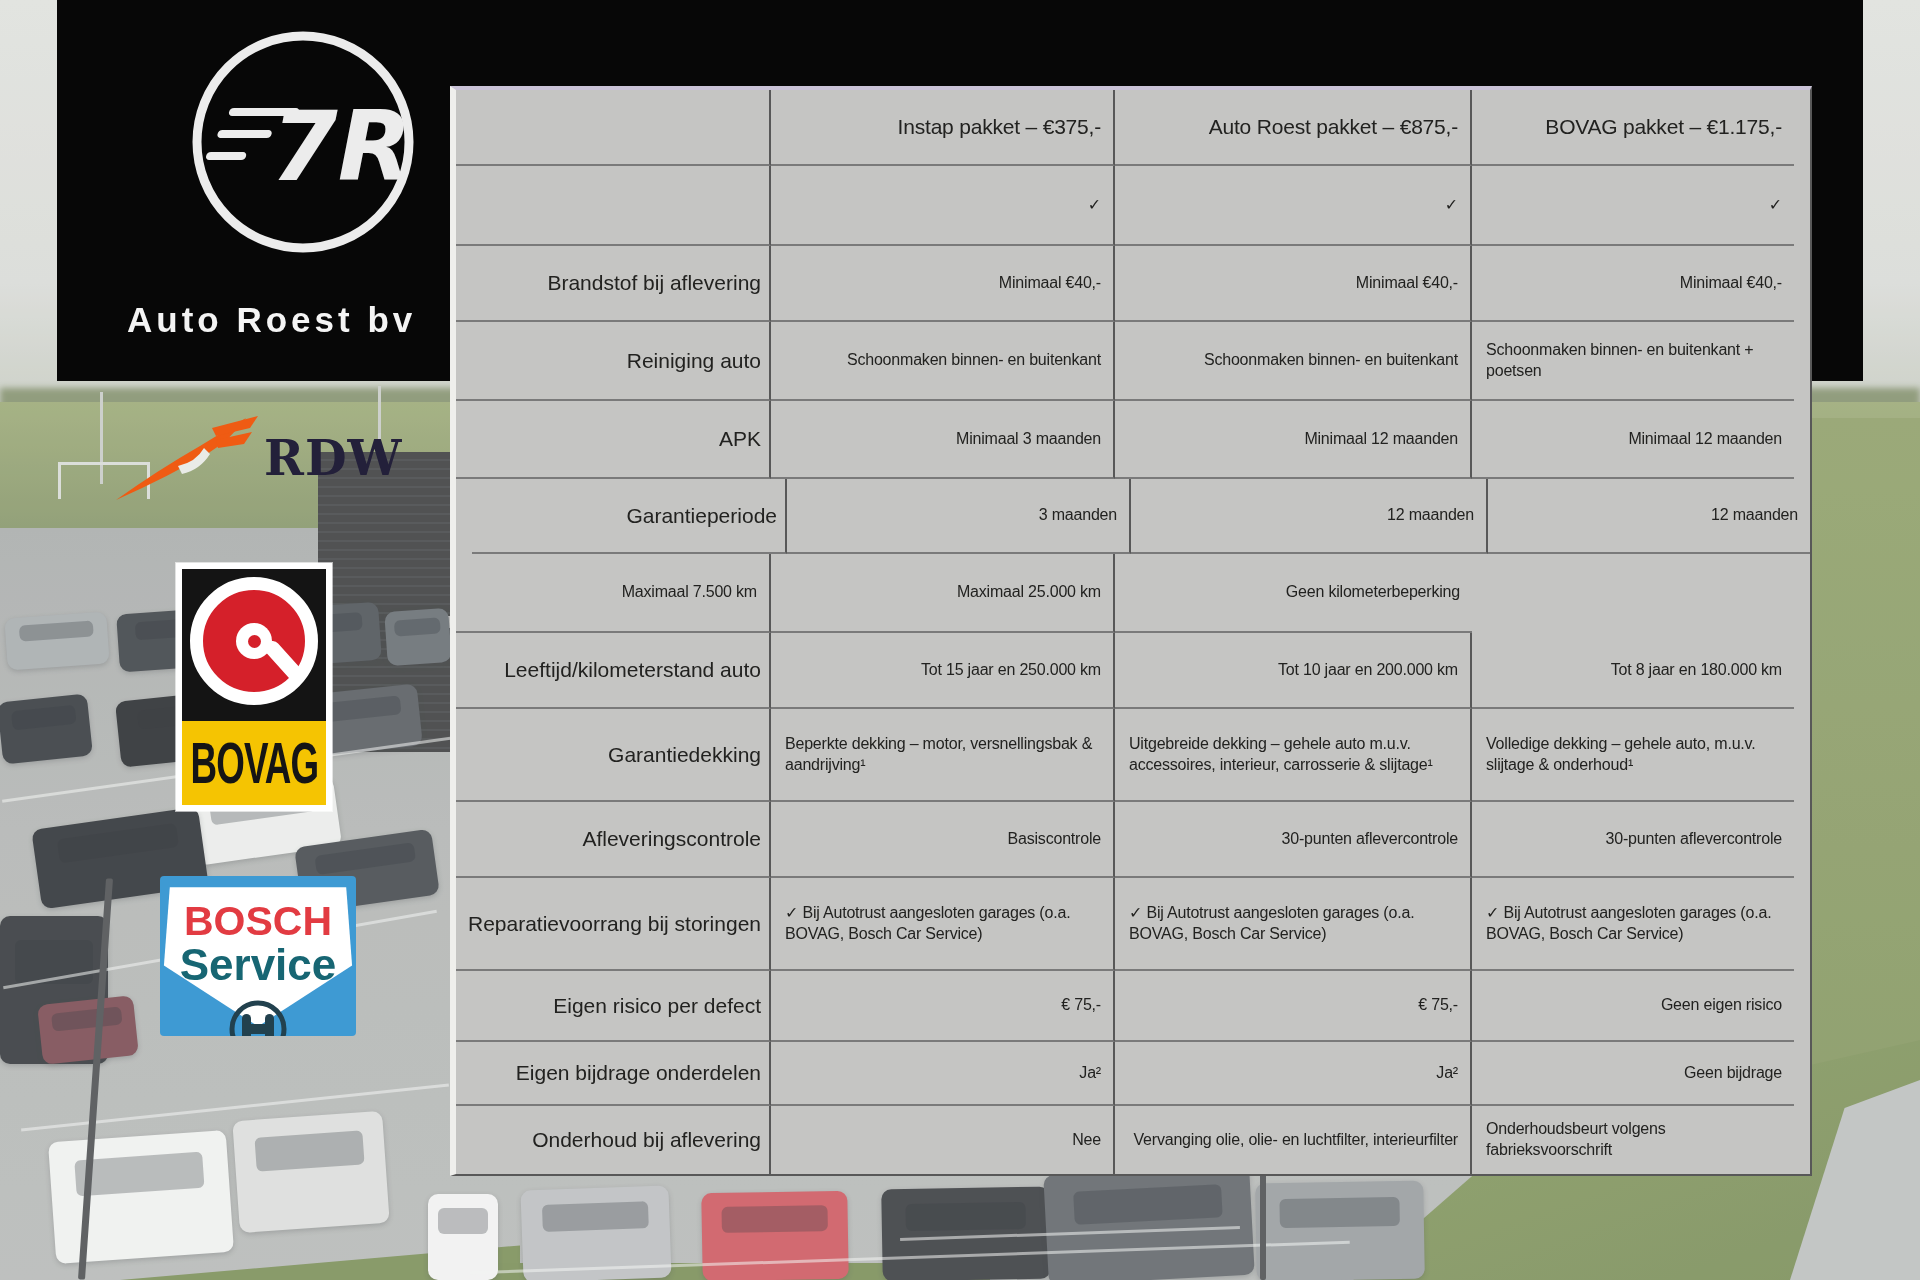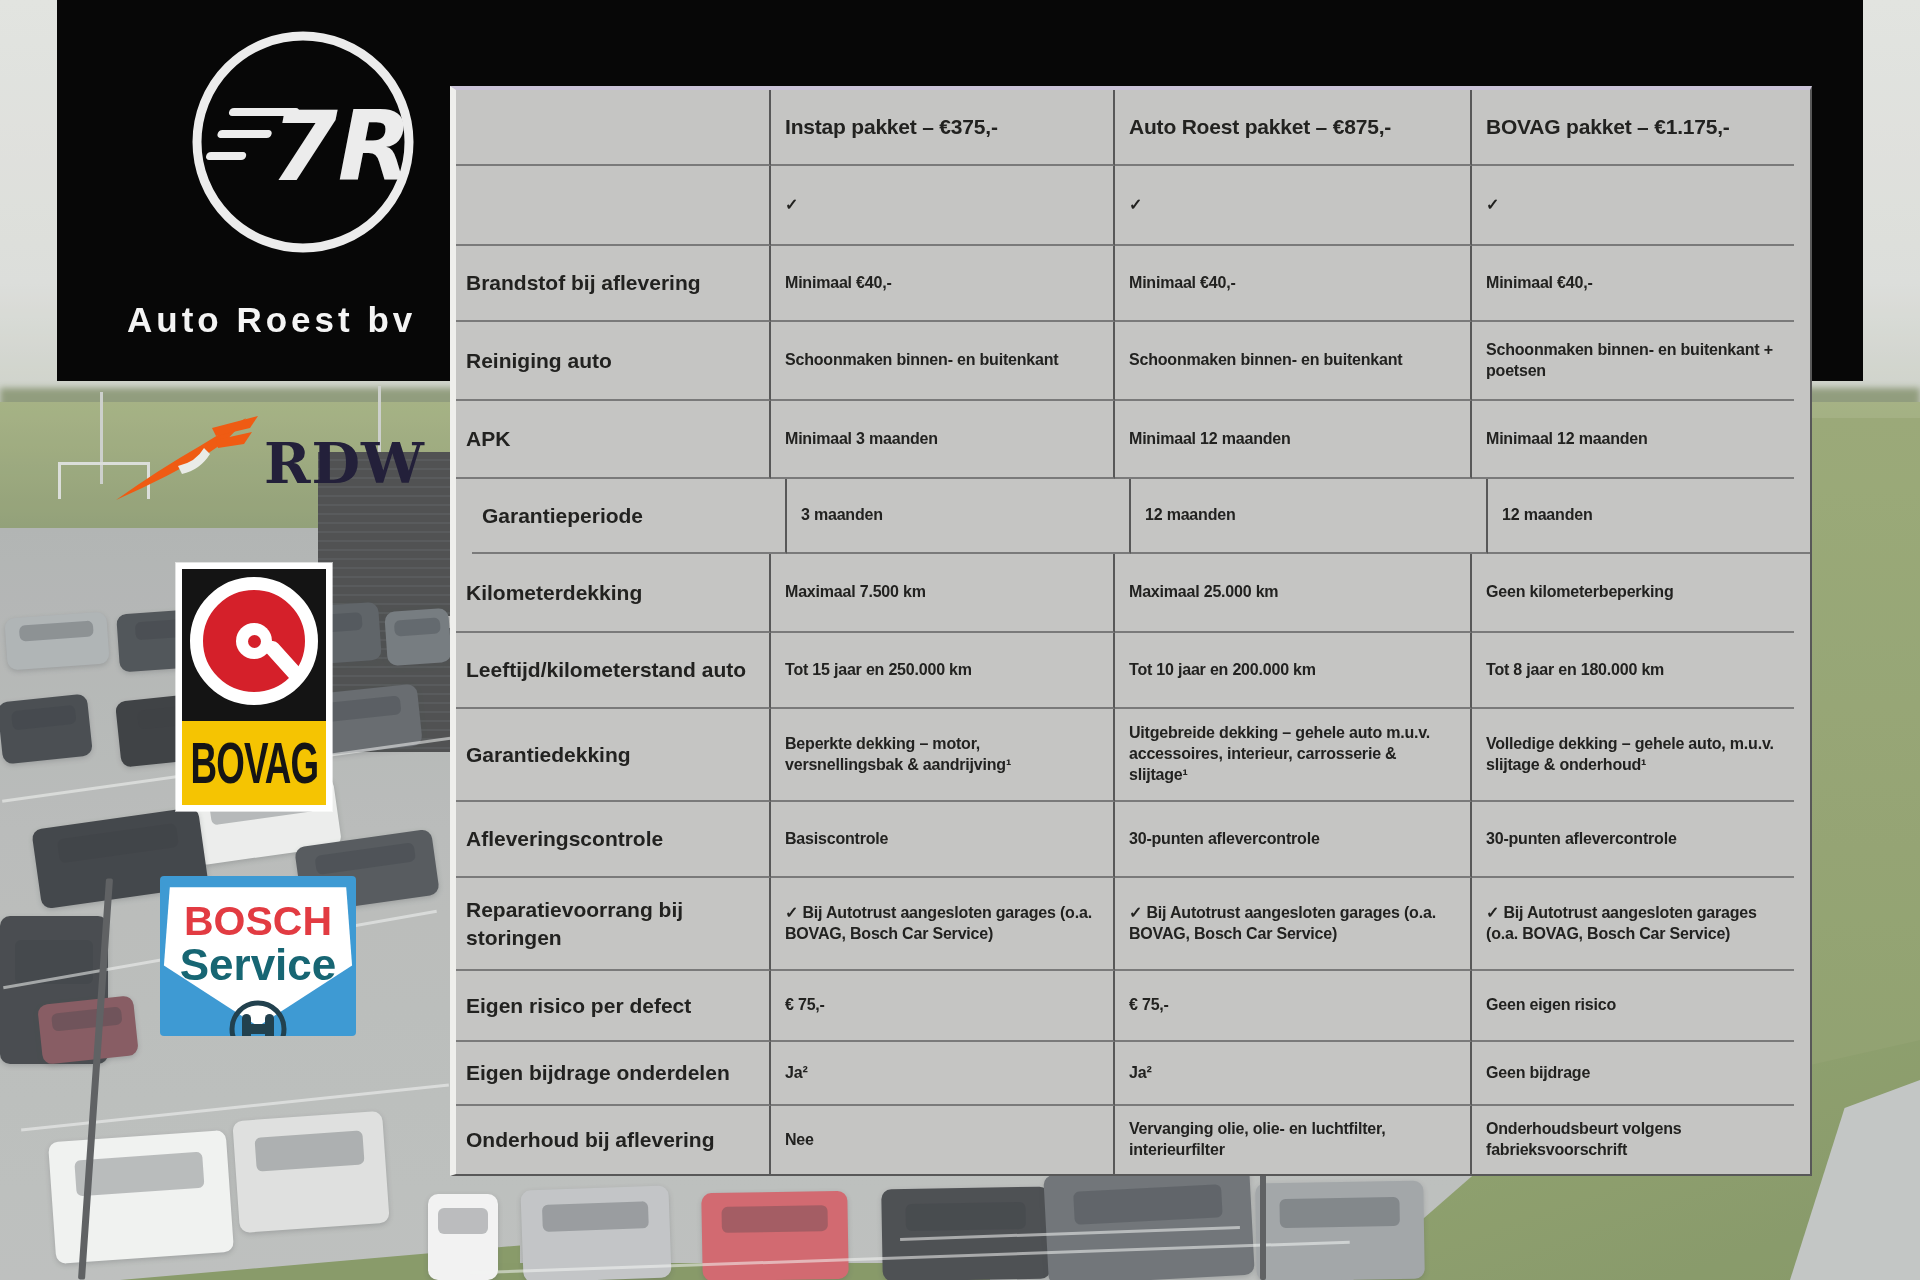--- a/index.html
+++ b/index.html
@@ -52,21 +52,21 @@
   .brand-panel{position:absolute;left:57px;top:0;width:1806px;height:381px;
        background:var(--panel);}
   .brand-logo{position:absolute;left:128px;top:24px;}
   .brand-name{position:absolute;left:70px;top:300px;width:360px;text-align:left;
        color:#f4f4f4;font-size:35px;font-weight:bold;letter-spacing:4px;white-space:nowrap;}
 
   
   .rdw{position:absolute;left:112px;top:414px;width:300px;height:100px;}
   .rdw svg{position:absolute;left:0;top:0;}
   .rdw-text{position:absolute;left:152px;top:16px;font-family:"DejaVu Serif",serif;
-       font-weight:600;font-size:56px;color:#23203a;letter-spacing:1px;}
+       font-weight:600;font-size:48px;color:#23203a;letter-spacing:1px;}
 
   
   .bovag{position:absolute;left:176px;top:563px;width:156px;height:248px;
        background:#fff;padding:6px;box-sizing:border-box;box-shadow:0 0 0 1px rgba(255,255,255,.6);}
   .bovag-black{position:relative;width:100%;height:152px;background:#141414;}
   .bovag-ring{position:absolute;left:8px;top:8px;width:128px;height:128px;border-radius:50%;
        background:var(--bovag-red);border:13px solid #fff;box-sizing:border-box;}
   .bovag-donut{position:absolute;left:50%;top:50%;width:36px;height:36px;margin:-18px 0 0 -18px;
        border-radius:50%;background:#fff;}
   .bovag-hole{position:absolute;left:50%;top:50%;width:13px;height:13px;margin:-6.5px 0 0 -6.5px;
@@ -89,21 +89,21 @@
        color:var(--bosch-teal);font-weight:bold;font-size:44px;}
   .bosch-mark{position:absolute;left:50%;top:122px;transform:translateX(-50%);}
 
   
   .pkg-table{position:absolute;left:450px;top:86px;background:var(--table-bg);
        border-top:4px solid var(--table-top);border-left:6px solid #efefec;
        border-right:2px solid var(--line-v);border-bottom:2px solid var(--line-v);}
   .t-row{display:grid;grid-template-columns:315px 344px 357px 322px;box-sizing:border-box;}
   .t-cell{box-sizing:border-box;display:flex;align-items:center;
        border-bottom:2px solid var(--line-h);border-right:2px solid var(--line-v);
-       color:var(--ink);font-weight:bold;line-height:1.3;overflow:hidden;}
+       color:var(--ink);font-weight:normal;line-height:1.3;overflow:hidden;justify-content:flex-end;}
   .t-cell:last-child{border-right:none;}
   .t-row:last-child .t-cell{border-bottom:none;}
   .t-cell.lbl{font-size:21px;padding:4px 8px 4px 10px;}
   .t-cell.val{font-size:16px;padding:4px 12px 4px 14px;letter-spacing:-0.2px;}
   .t-cell.hdr{font-size:21px;padding:4px 12px 4px 14px;letter-spacing:-0.2px;}
 </style>
 </head>
 <body>
 
 <div class="canvas">
@@ -324,23 +324,20 @@
           <span>3 maanden</span>
         </div>
         <div class="t-cell val">
           <span>12 maanden</span>
         </div>
         <div class="t-cell val">
           <span>12 maanden</span>
         </div>
       </div>
       <div class="t-row" style="height: 79px;">
-        <div class="t-cell lbl">
-          <span>Kilometerdekking</span>
-        </div>
         <div class="t-cell val">
           <span>Maximaal 7.500 km</span>
         </div>
         <div class="t-cell val">
           <span>Maximaal 25.000 km</span>
         </div>
         <div class="t-cell val">
           <span>Geen kilometerbeperking</span>
         </div>
       </div>

